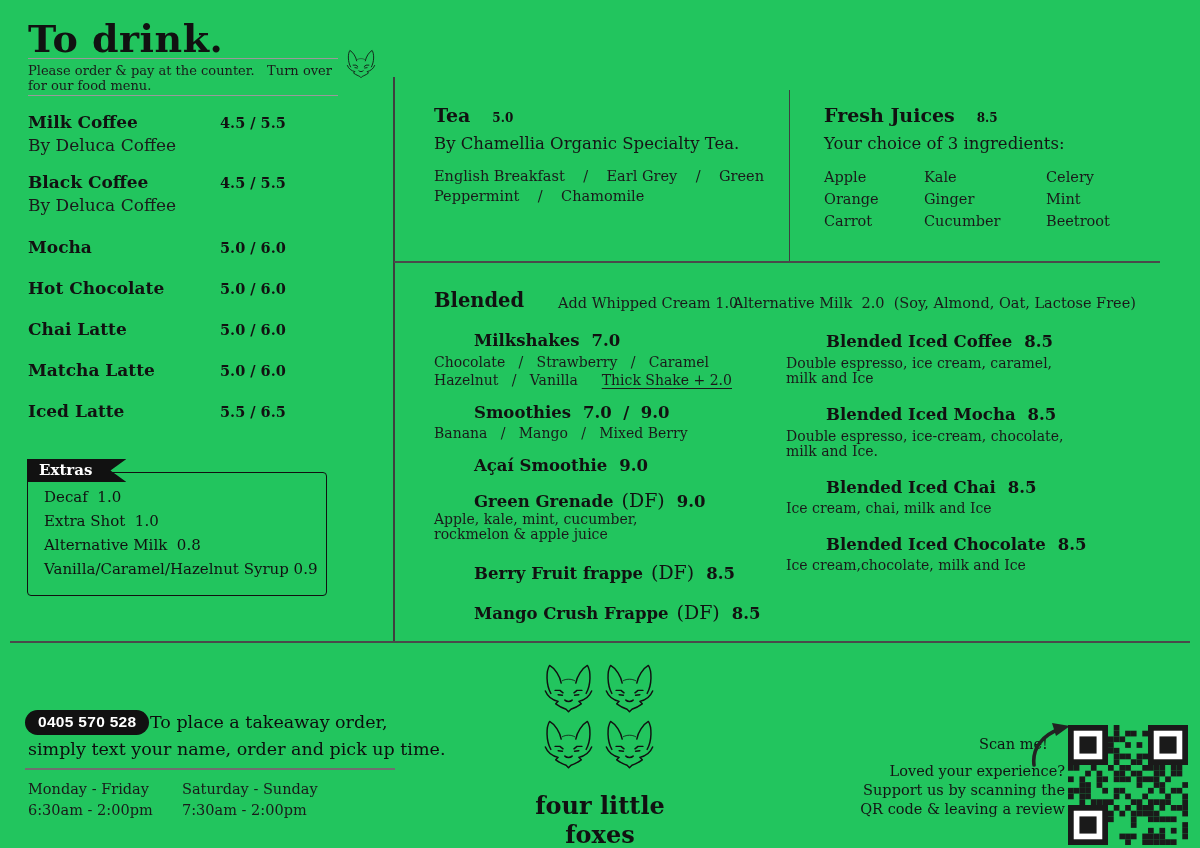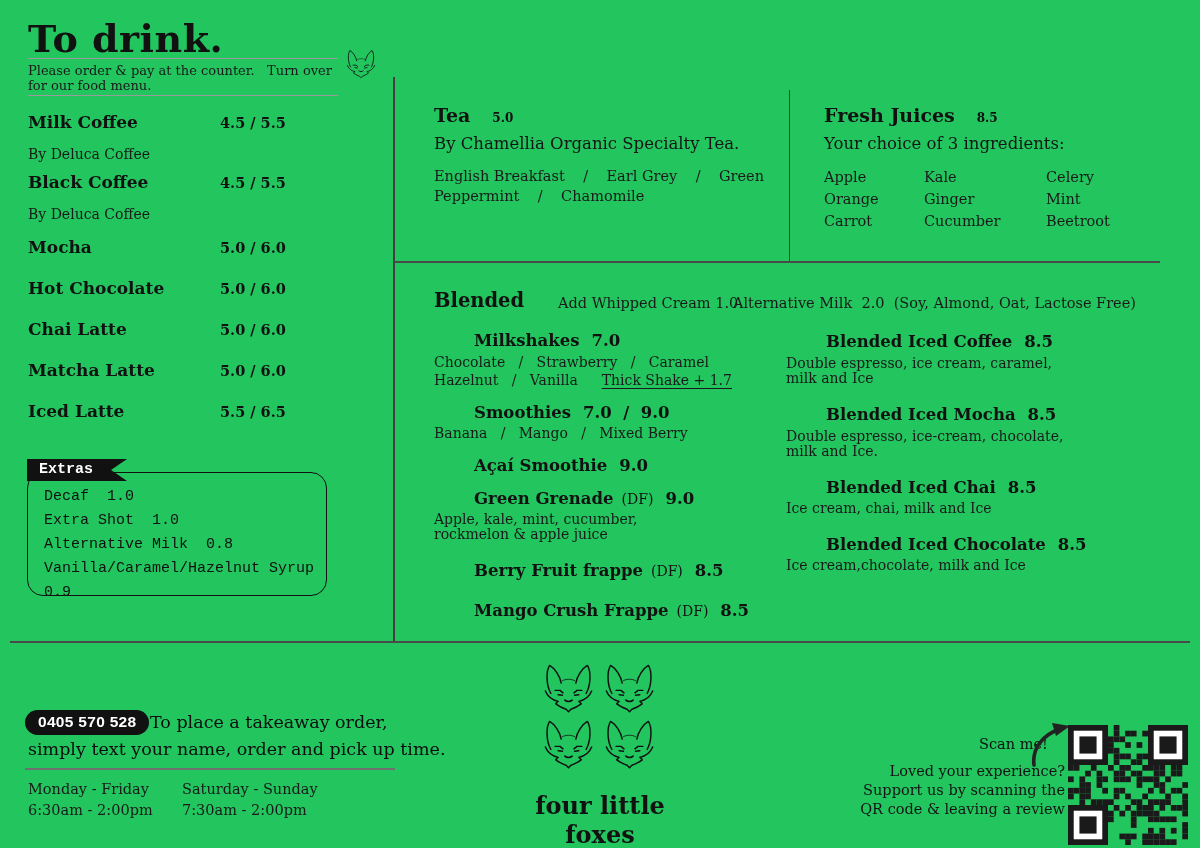--- a/index.html
+++ b/index.html
@@ -18,42 +18,42 @@
   .v1{left:393px;top:77px;width:2px;height:565px;background:#3f3f3f;}
   .v2{left:789px;top:90px;width:1px;height:172px;background:#3f3f3f;}
   .hsec{left:394px;top:261px;width:766px;height:2px;background:#4a4a4a;}
   .hfoot{left:10px;top:641px;width:1180px;height:2px;background:#4a4a4a;}
 
   
   .citem{left:28px;width:330px;}
   .crow{display:flex;align-items:baseline;}
   .cname{font-size:17px;font-weight:bold;width:192px;}
   .cprice{font-size:14.5px;font-weight:bold;}
-  .csub{font-size:14px;margin-top:14px;color:#1a1a1a;}
-
-  
-  .extras-box{left:27px;top:472px;width:298px;height:122px;border:1.6px solid #111;border-radius:16px;font-family:Liberation Mono, monospace;}
+  .csub{font-size:17px;margin-top:3px;color:#1a1a1a;}
+
+  
+  .extras-box{left:27px;top:472px;width:298px;height:122px;border:1.6px solid #111;border-radius:4px;}
   .ribbon{position:absolute;left:-1px;top:-14px;background:#111;color:#fff;font-size:15px;font-weight:bold;
           padding:2px 34px 3px 12px;clip-path:polygon(0 0,100% 0,84% 50%,100% 100%,0 100%);}
   .extras-list{position:absolute;left:16px;top:12px;font-size:15px;line-height:24px;}
 
   
   .sec-title{display:flex;align-items:baseline;gap:22px;font-weight:bold;}
   .sec-title .t{font-size:19px;}
   .sec-title .p{font-size:12px;}
   .sec-sub{font-size:16.5px;color:#151515;}
   .small-list{font-size:14.5px;line-height:19px;color:#1a1a1a;}
   .jcol{font-size:14.5px;line-height:22px;color:#1a1a1a;}
 
   
   .blended-title{left:434px;top:289px;font-size:19.5px;font-weight:bold;}
   .blended-note{font-size:14.5px;color:#1a1a1a;}
   .bitem{display:flex;align-items:baseline;}
   .bname{font-size:16.5px;font-weight:bold;margin-left:40px;}
-  .btag{font-size:14px;margin-left:8px;}
+  .btag{font-size:19px;margin-left:8px;}
   .bprice{font-size:16.5px;font-weight:bold;margin-left:12px;}
   .bdesc{font-size:14px;line-height:15px;color:#1a1a1a;}
   .u{text-decoration:underline;text-underline-offset:3px;}
 
   
   .phone-pill{left:25px;top:710px;background:#111;color:#fff;border-radius:14px;padding:3px 13px 4px;
               font-family:"Liberation Sans",sans-serif;font-weight:bold;font-size:15.5px;letter-spacing:.3px;}
   .takeaway1{left:150px;top:712px;font-size:17.5px;color:#0d0d0d;}
   .takeaway2{left:28px;top:739px;font-size:17.5px;color:#0d0d0d;}
   .hours-rule{left:25px;top:768px;width:370px;height:1.5px;background:#6f6f6f;}
@@ -185,21 +185,21 @@
   <div class="abs blended-title">Blended</div>
   <div class="abs blended-note" style="left:558px;top:295px">Add Whipped Cream 1.0</div>
   <div class="abs blended-note pre" style="left:733px;top:295px">Alternative Milk  2.0  (Soy, Almond, Oat, Lactose Free)</div>
 
   <div class="abs bitem" style="left:434px;top:331px">
     <span class="bname">Milkshakes</span>
     <span class="bprice">7.0</span>
   </div>
   <div class="abs bdesc pre" style="left:434px;top:355px">Chocolate   /   Strawberry   /   Caramel</div>
   <div class="abs bdesc" style="left:434px;top:373px">
-    <span class="pre">Hazelnut   /   Vanilla</span><span class="u" style="margin-left:24px">Thick Shake + 1.7</span>
+    <span class="pre">Hazelnut   /   Vanilla</span><span class="u" style="margin-left:24px">Thick Shake + 2.0</span>
   </div>
 
   <div class="abs bitem" style="left:434px;top:403px">
     <span class="bname">Smoothies</span>
     <span class="bprice pre">7.0  /  9.0</span>
   </div>
   <div class="abs bdesc pre" style="left:434px;top:426px">Banana   /   Mango   /   Mixed Berry</div>
 
   <div class="abs bitem" style="left:434px;top:456px">
     <span class="bname">Açaí Smoothie</span>

